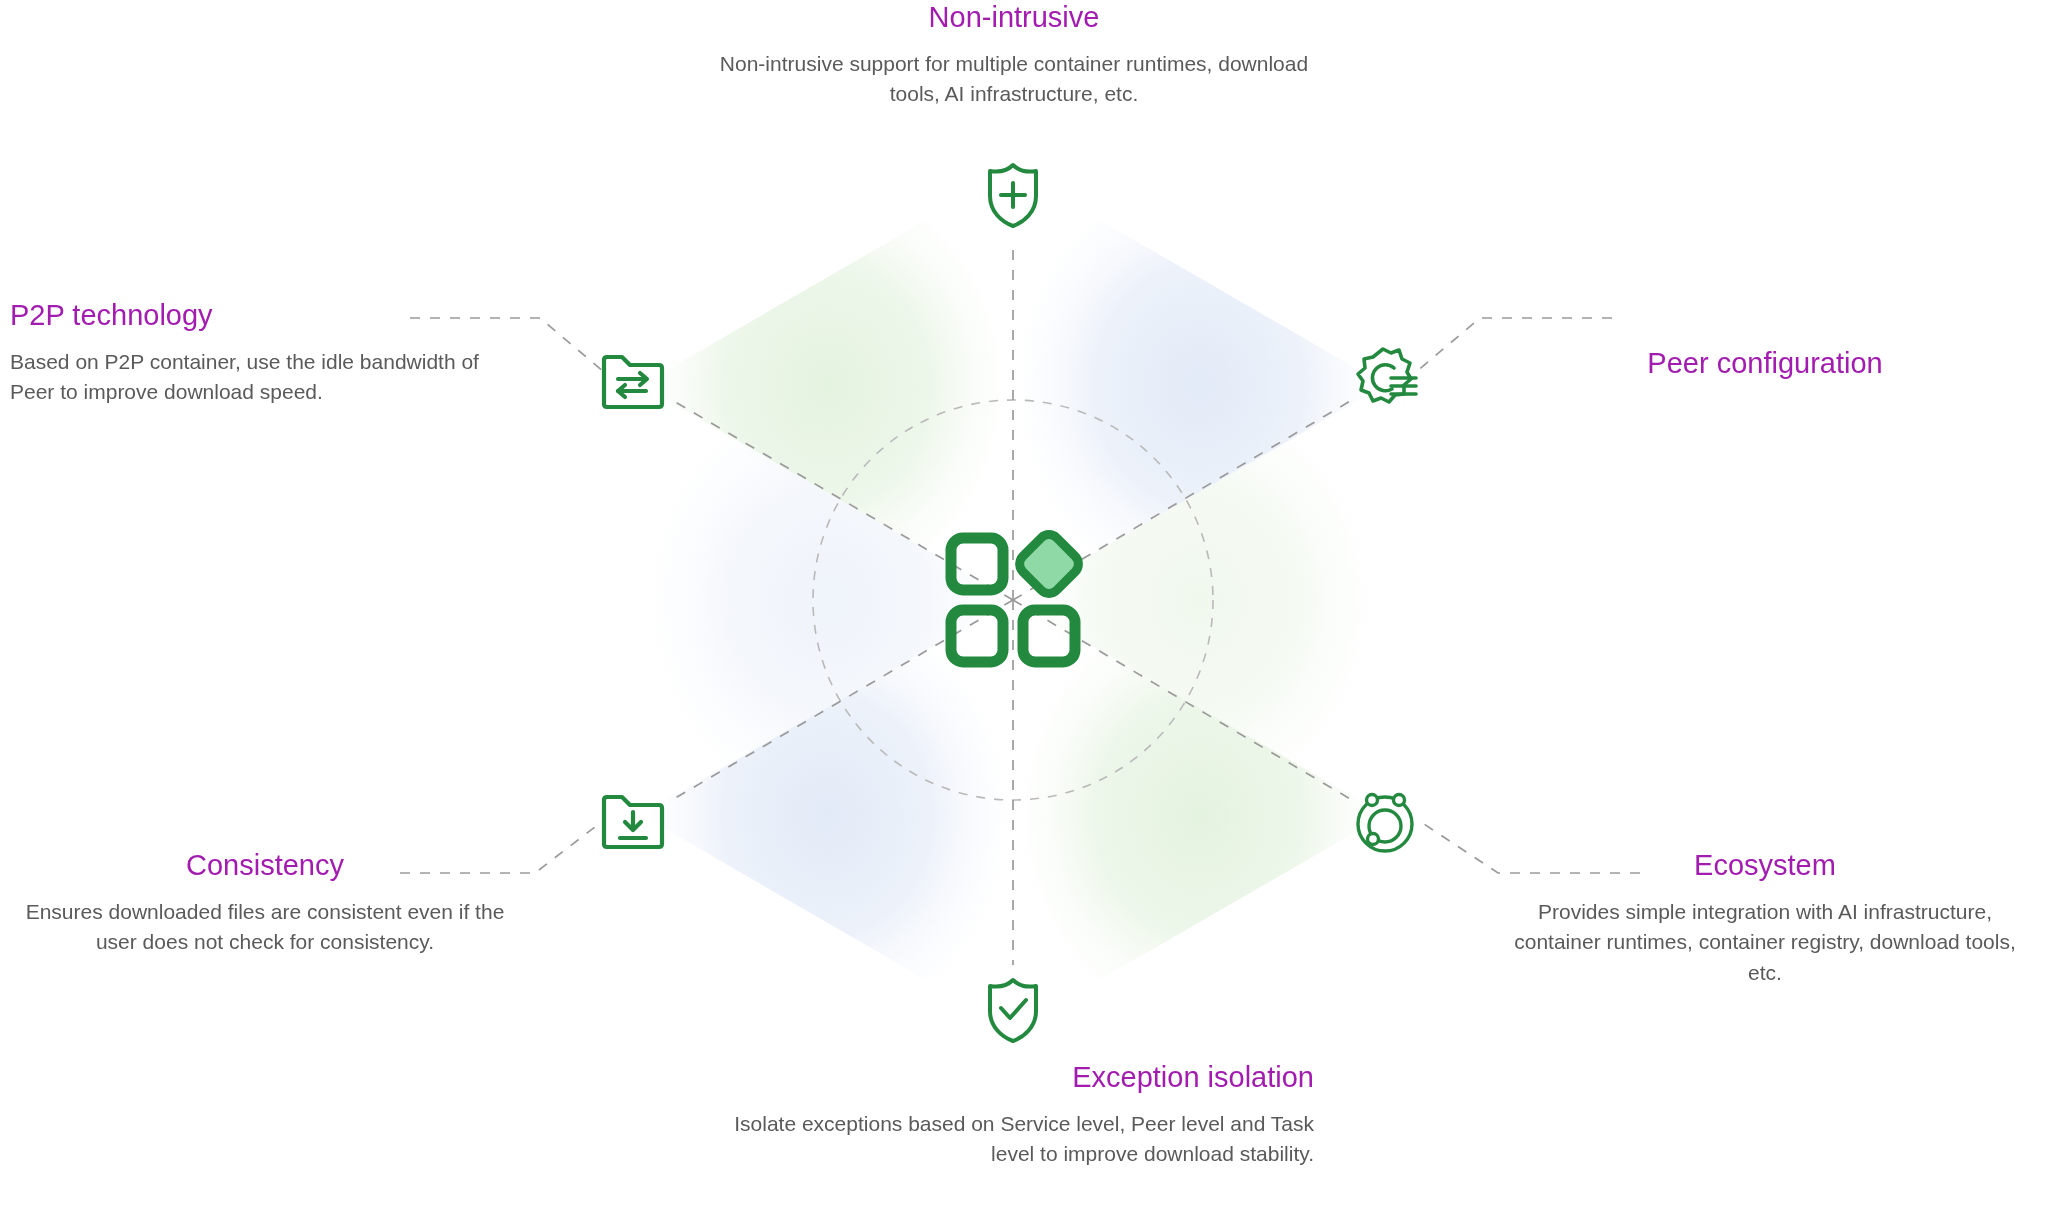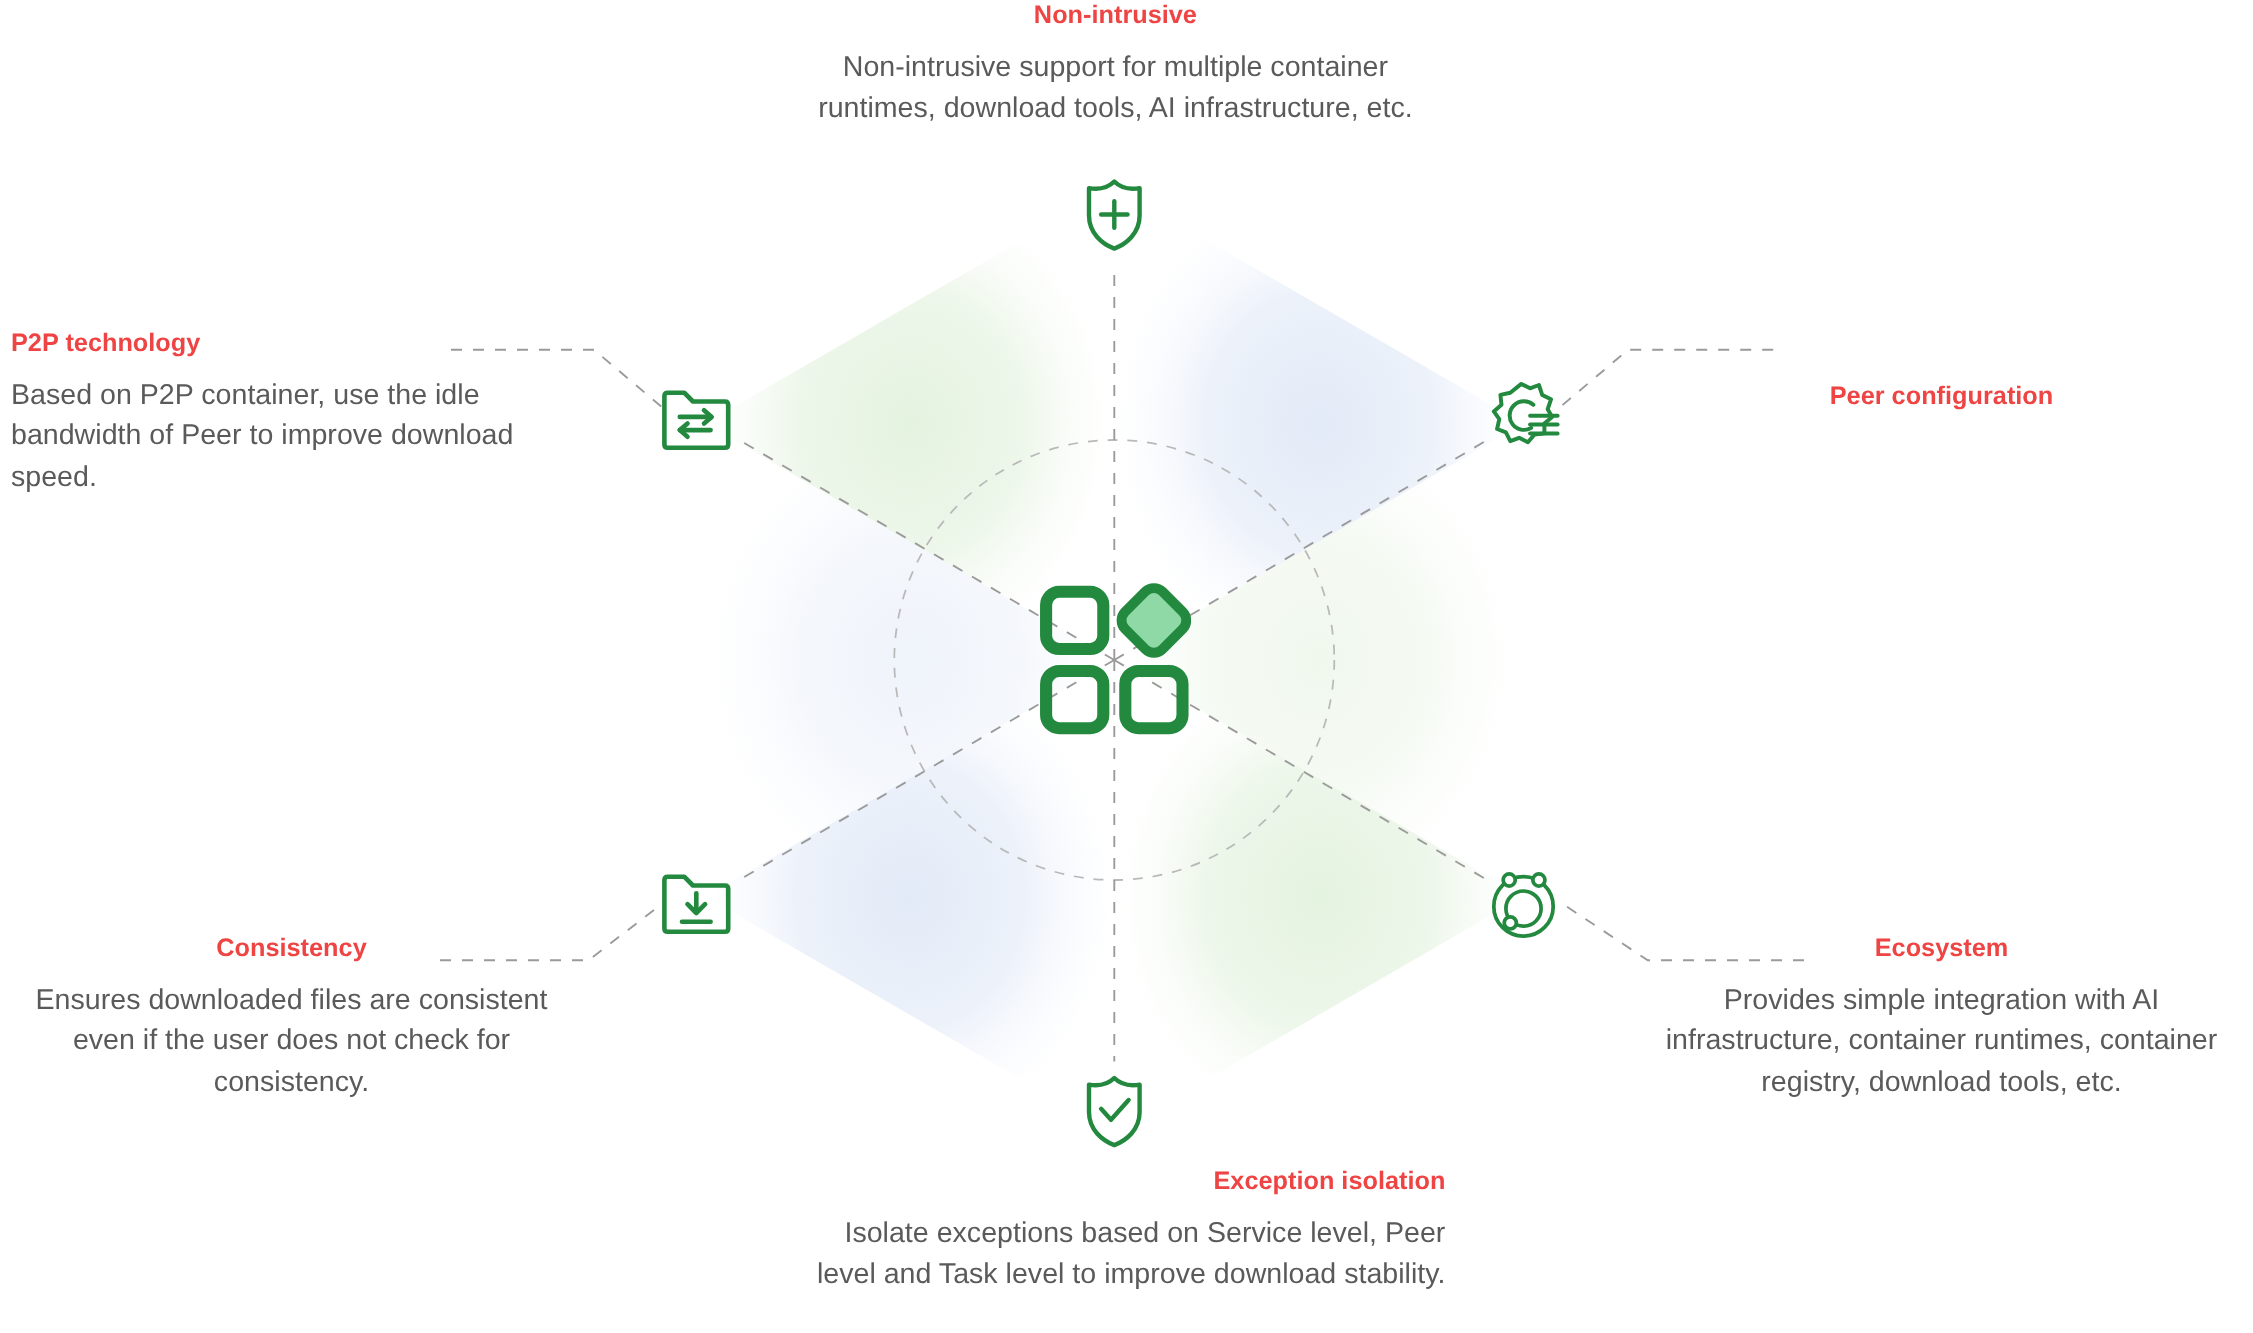--- a/index.html
+++ b/index.html
@@ -40,29 +40,29 @@
     position: absolute;
     left: 943px;
     top: 530px;
     width: 140px;
     height: 140px;
   }
 
   
   .feature { position: absolute; }
   .feature .f-title {
-    color: #ef4444;
-    font-size: 23px;
-    font-weight: bold;
+    color: #a21caf;
+    font-size: 29px;
+    font-weight: normal;
     line-height: 1.2;
     white-space: nowrap;
   }
   .feature .f-desc {
     color: #5a5a5a;
-    font-size: 26px;
+    font-size: 21px;
     line-height: 1.45;
     margin-top: 14px;
   }
 
   
   #feat-non-intrusive {
     left: 714px; top: 0px; width: 600px; text-align: center;
   }
   #feat-non-intrusive .f-title { text-align: center; }
   

